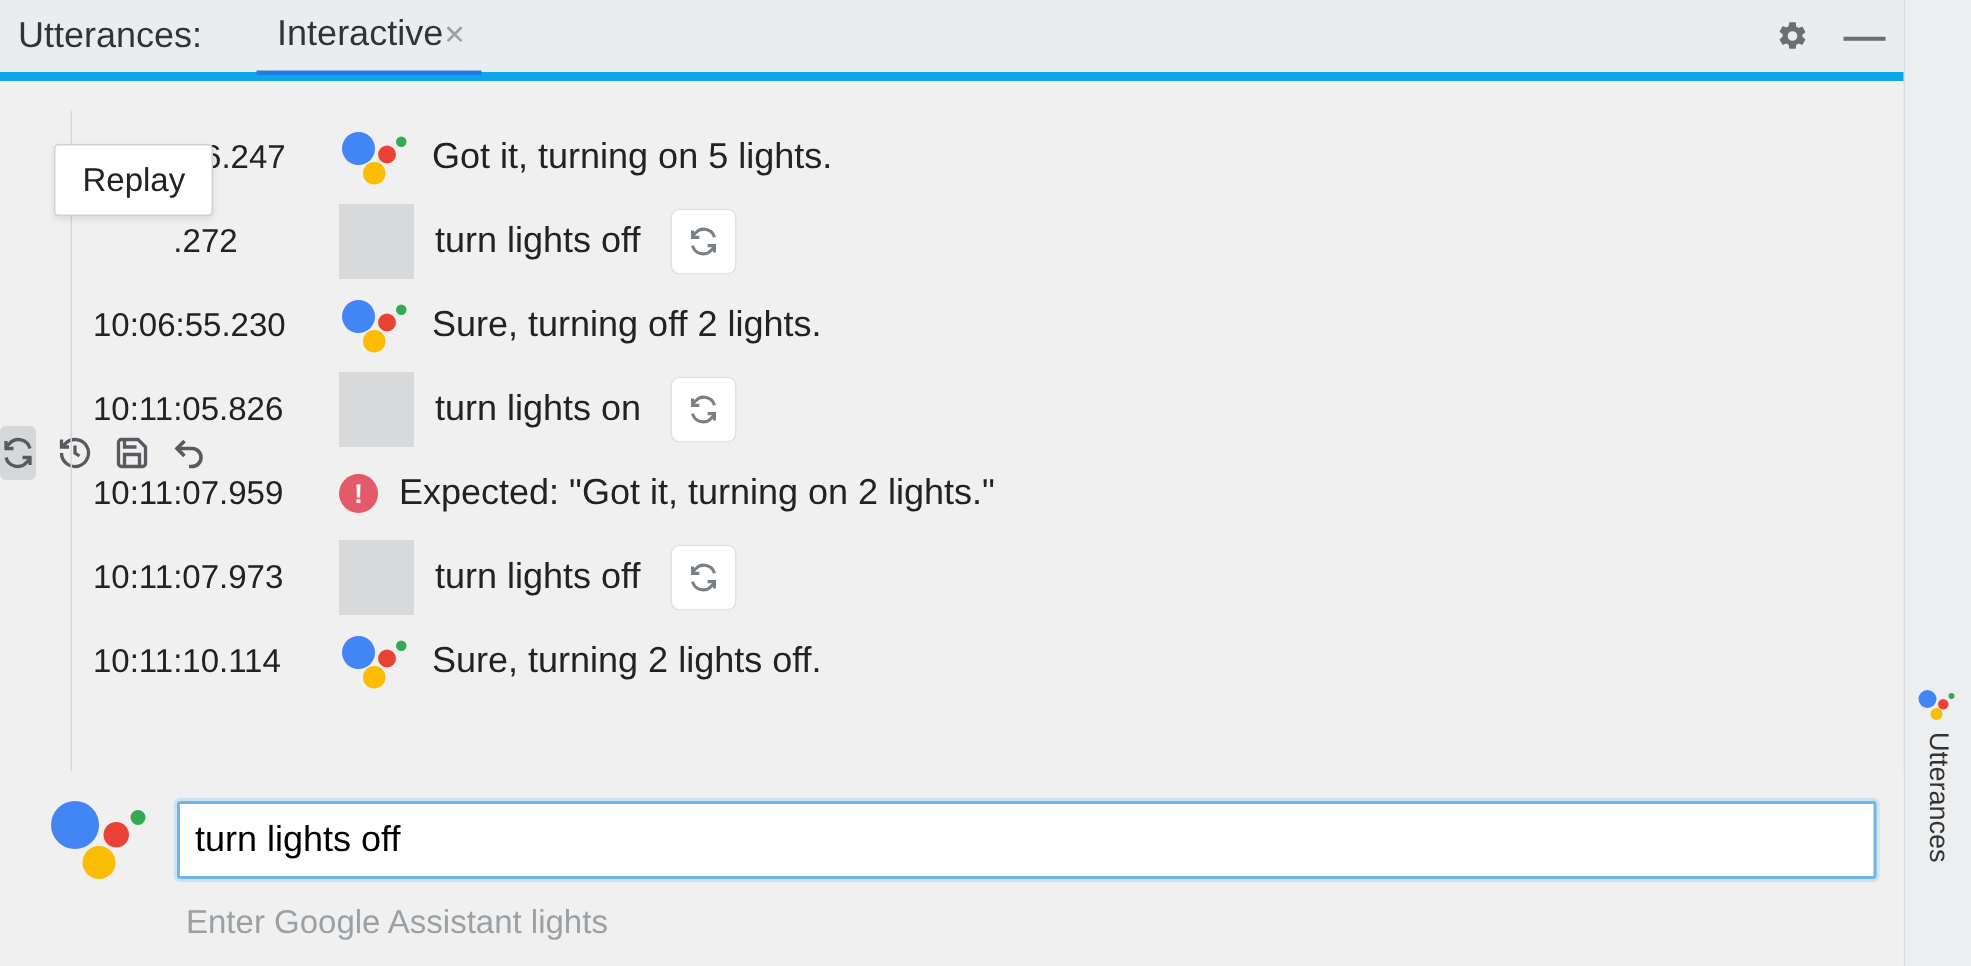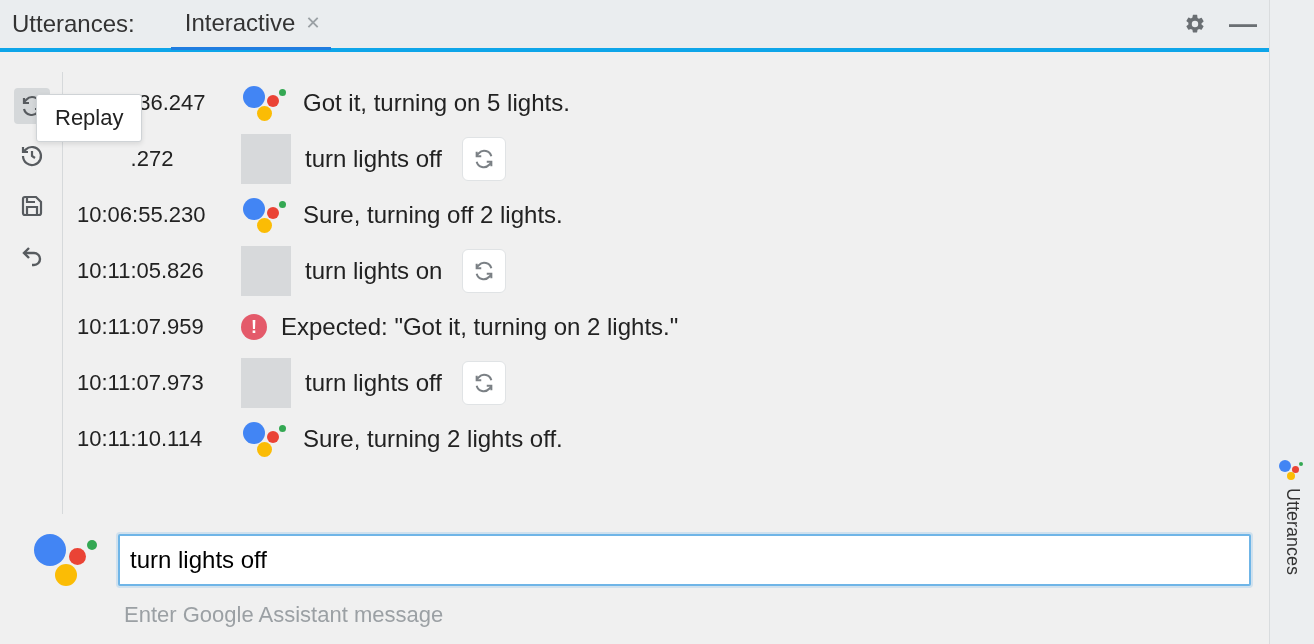--- a/index.html
+++ b/index.html
@@ -28,34 +28,33 @@
     position: relative;
   }
 
   
   .tabbar {
     height: 48px;
     display: flex;
     align-items: center;
     padding: 0 12px;
     background: #eaedef;
-    border-bottom: 4px solid #0ea5e9;
+    border-bottom: 6px solid #0ea5e9;
     gap: 8px;
   }
   .tabbar .label {
     font-size: 24px;
     color: #333;
     font-weight: 500;
     margin-right: 28px;
   }
   .tab {
     height: 48px;
     display: flex;
     align-items: center;
-    gap: 10px;
     padding: 0 10px 0 14px;
     font-size: 24px;
     color: #333;
     position: relative;
   }
   .tab.active {
     border-bottom: 3px solid #1f7de0;
   }
   .tab .close {
     font-size: 18px;
@@ -74,24 +73,24 @@
   .gear-icon svg { width: 22px; height: 22px; }
 
   
   .body {
     flex: 1;
     display: flex;
     min-height: 0;
   }
 
   .gutter {
-    width: 63px;
+    width: 48px;
     padding-top: 36px;
     display: flex;
-    flex-direction: column;
+    flex-direction: row;
     align-items: center;
     gap: 14px;
     position: relative;
   }
   .gutter-btn {
     width: 36px; height: 36px;
     display: flex; align-items: center; justify-content: center;
     color: #575b5f;
     cursor: pointer;
     border-radius: 4px;
@@ -389,21 +388,21 @@
     <div class="inputbar">
       <div class="inputbar-top">
         <span class="assistant-icon big">
             <span class="d1"></span>
             <span class="d2"></span>
             <span class="d3"></span>
             <span class="d4"></span>
           </span>
         <input class="msg-input" type="text" value="turn lights off" style="">
       </div>
-      <div class="placeholder">Enter Google Assistant message</div>
+      <div class="placeholder">Enter Google Assistant lights</div>
     </div>
 
   </div>
 
   <div class="rightpanel">
     <span class="assistant-icon tiny">
         <span class="d1"></span>
         <span class="d2"></span>
         <span class="d3"></span>
         <span class="d4"></span>

